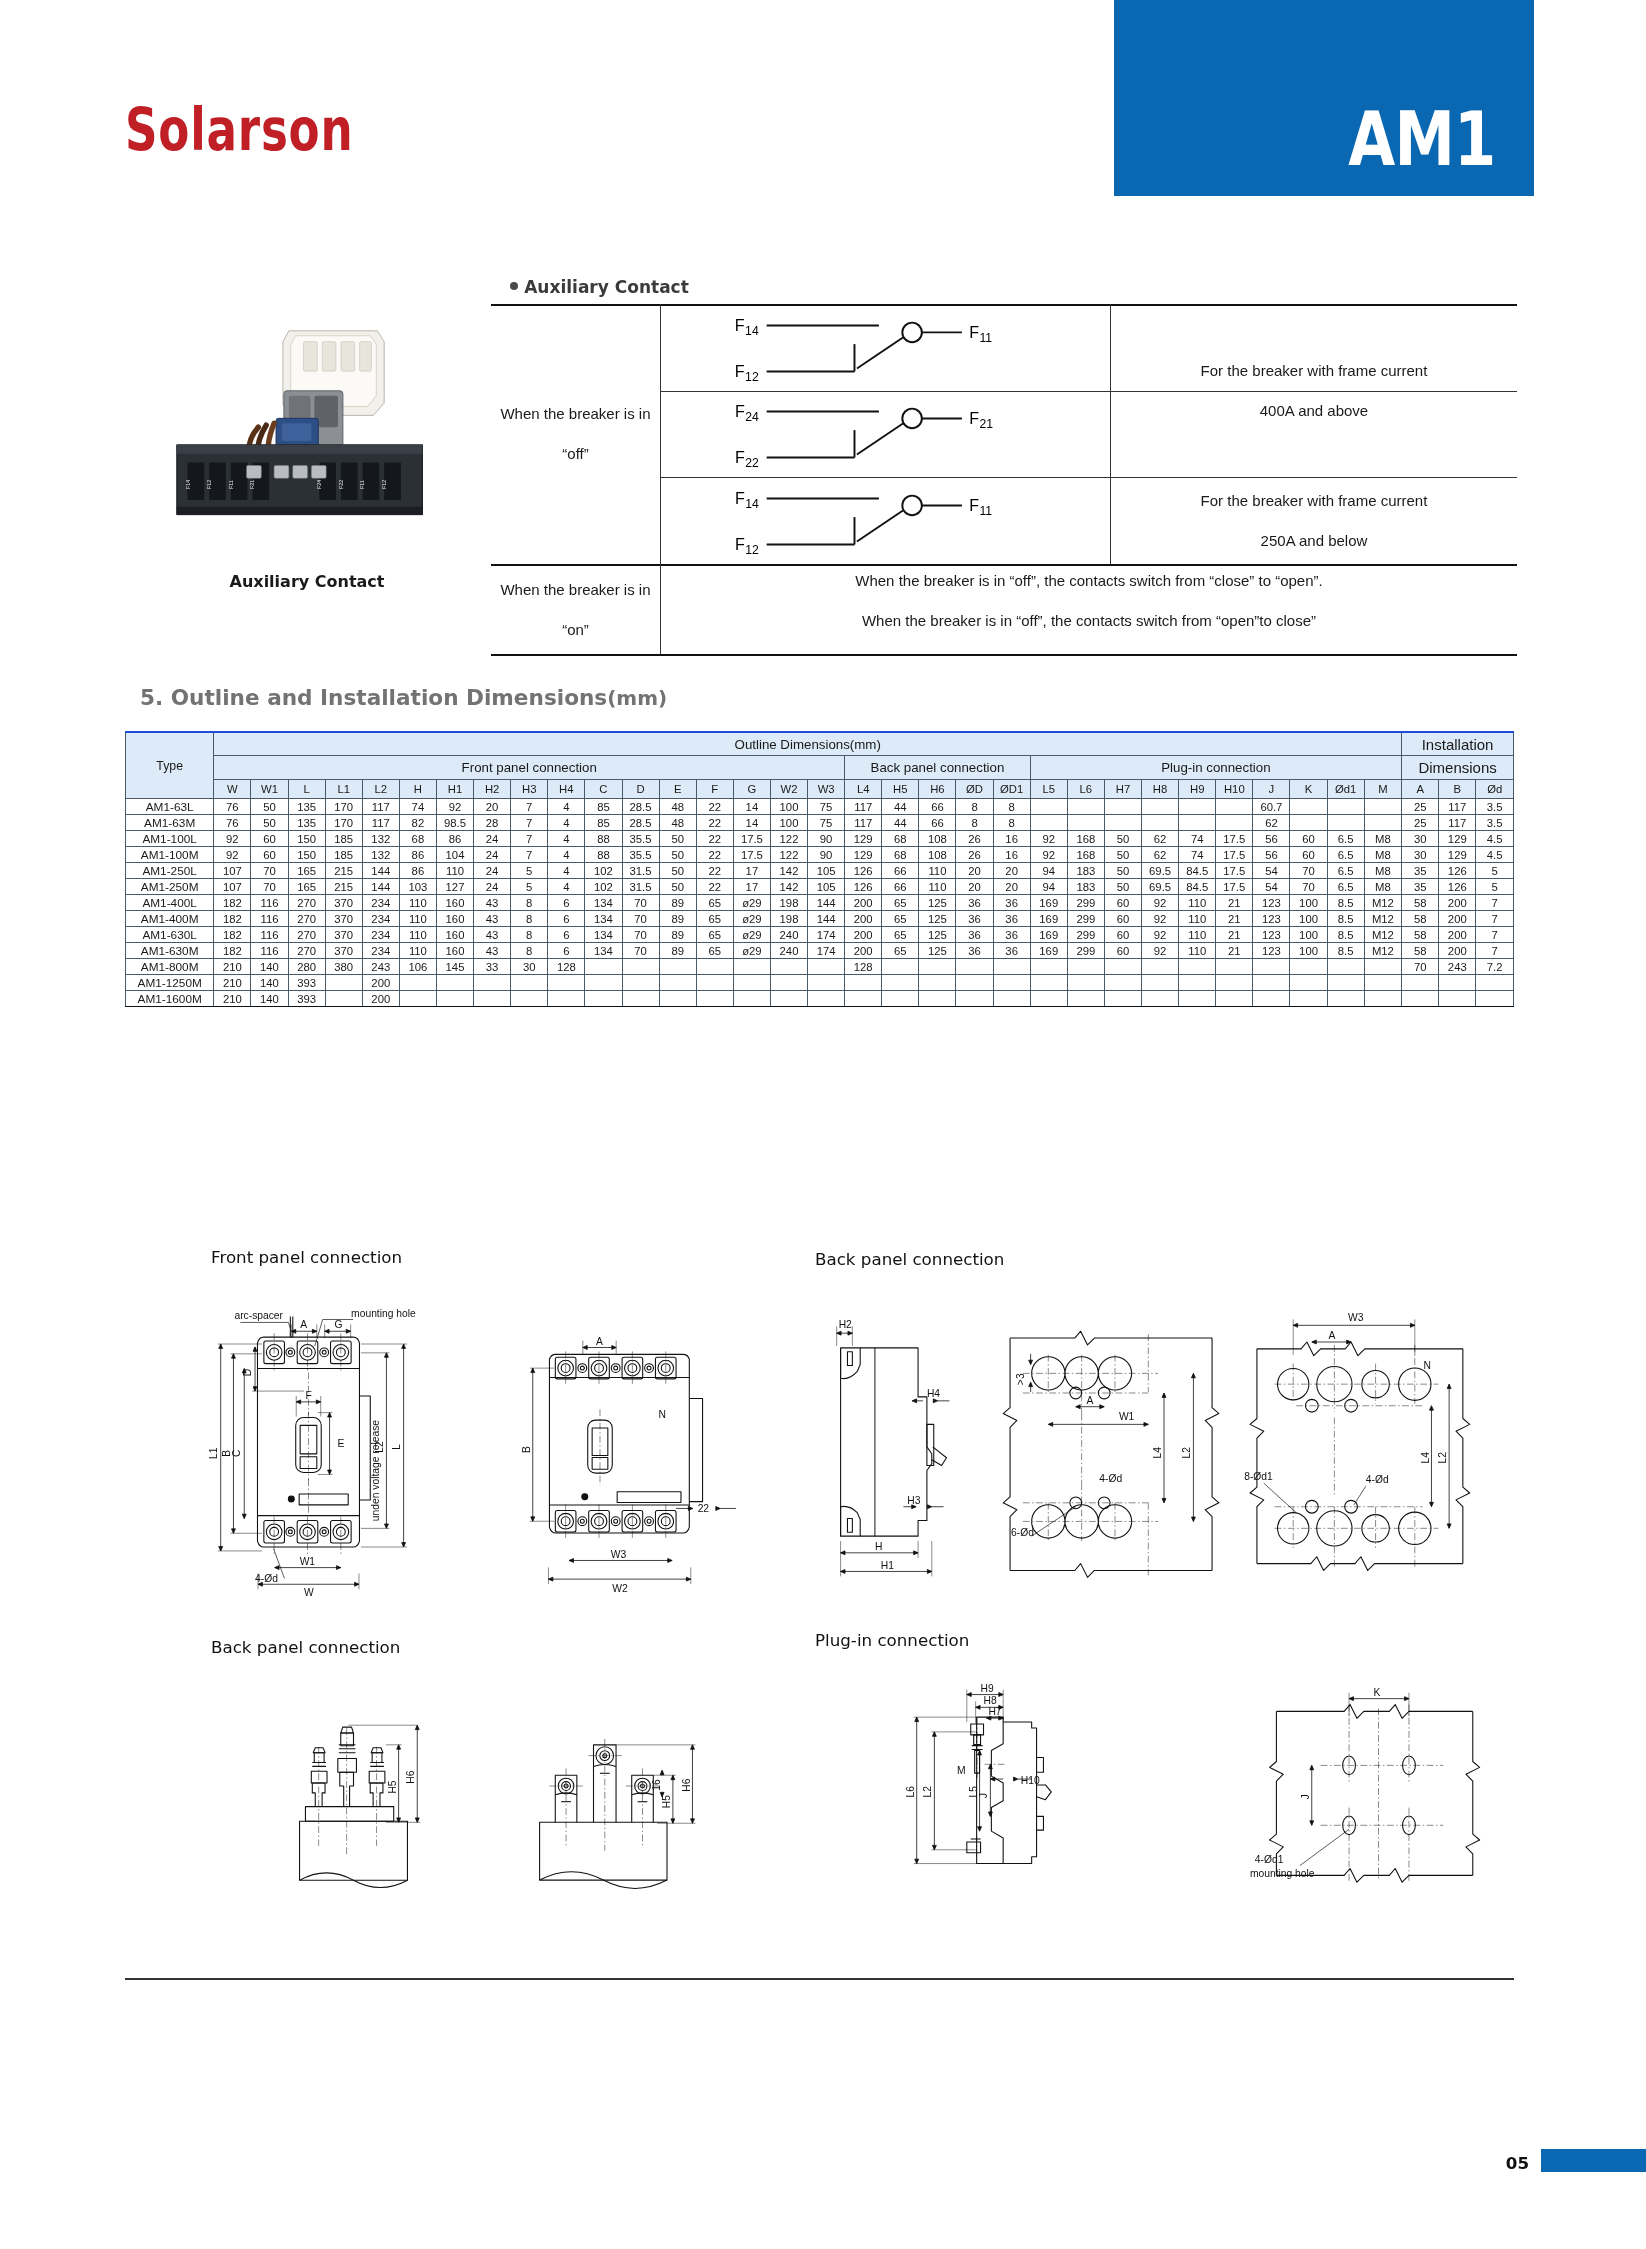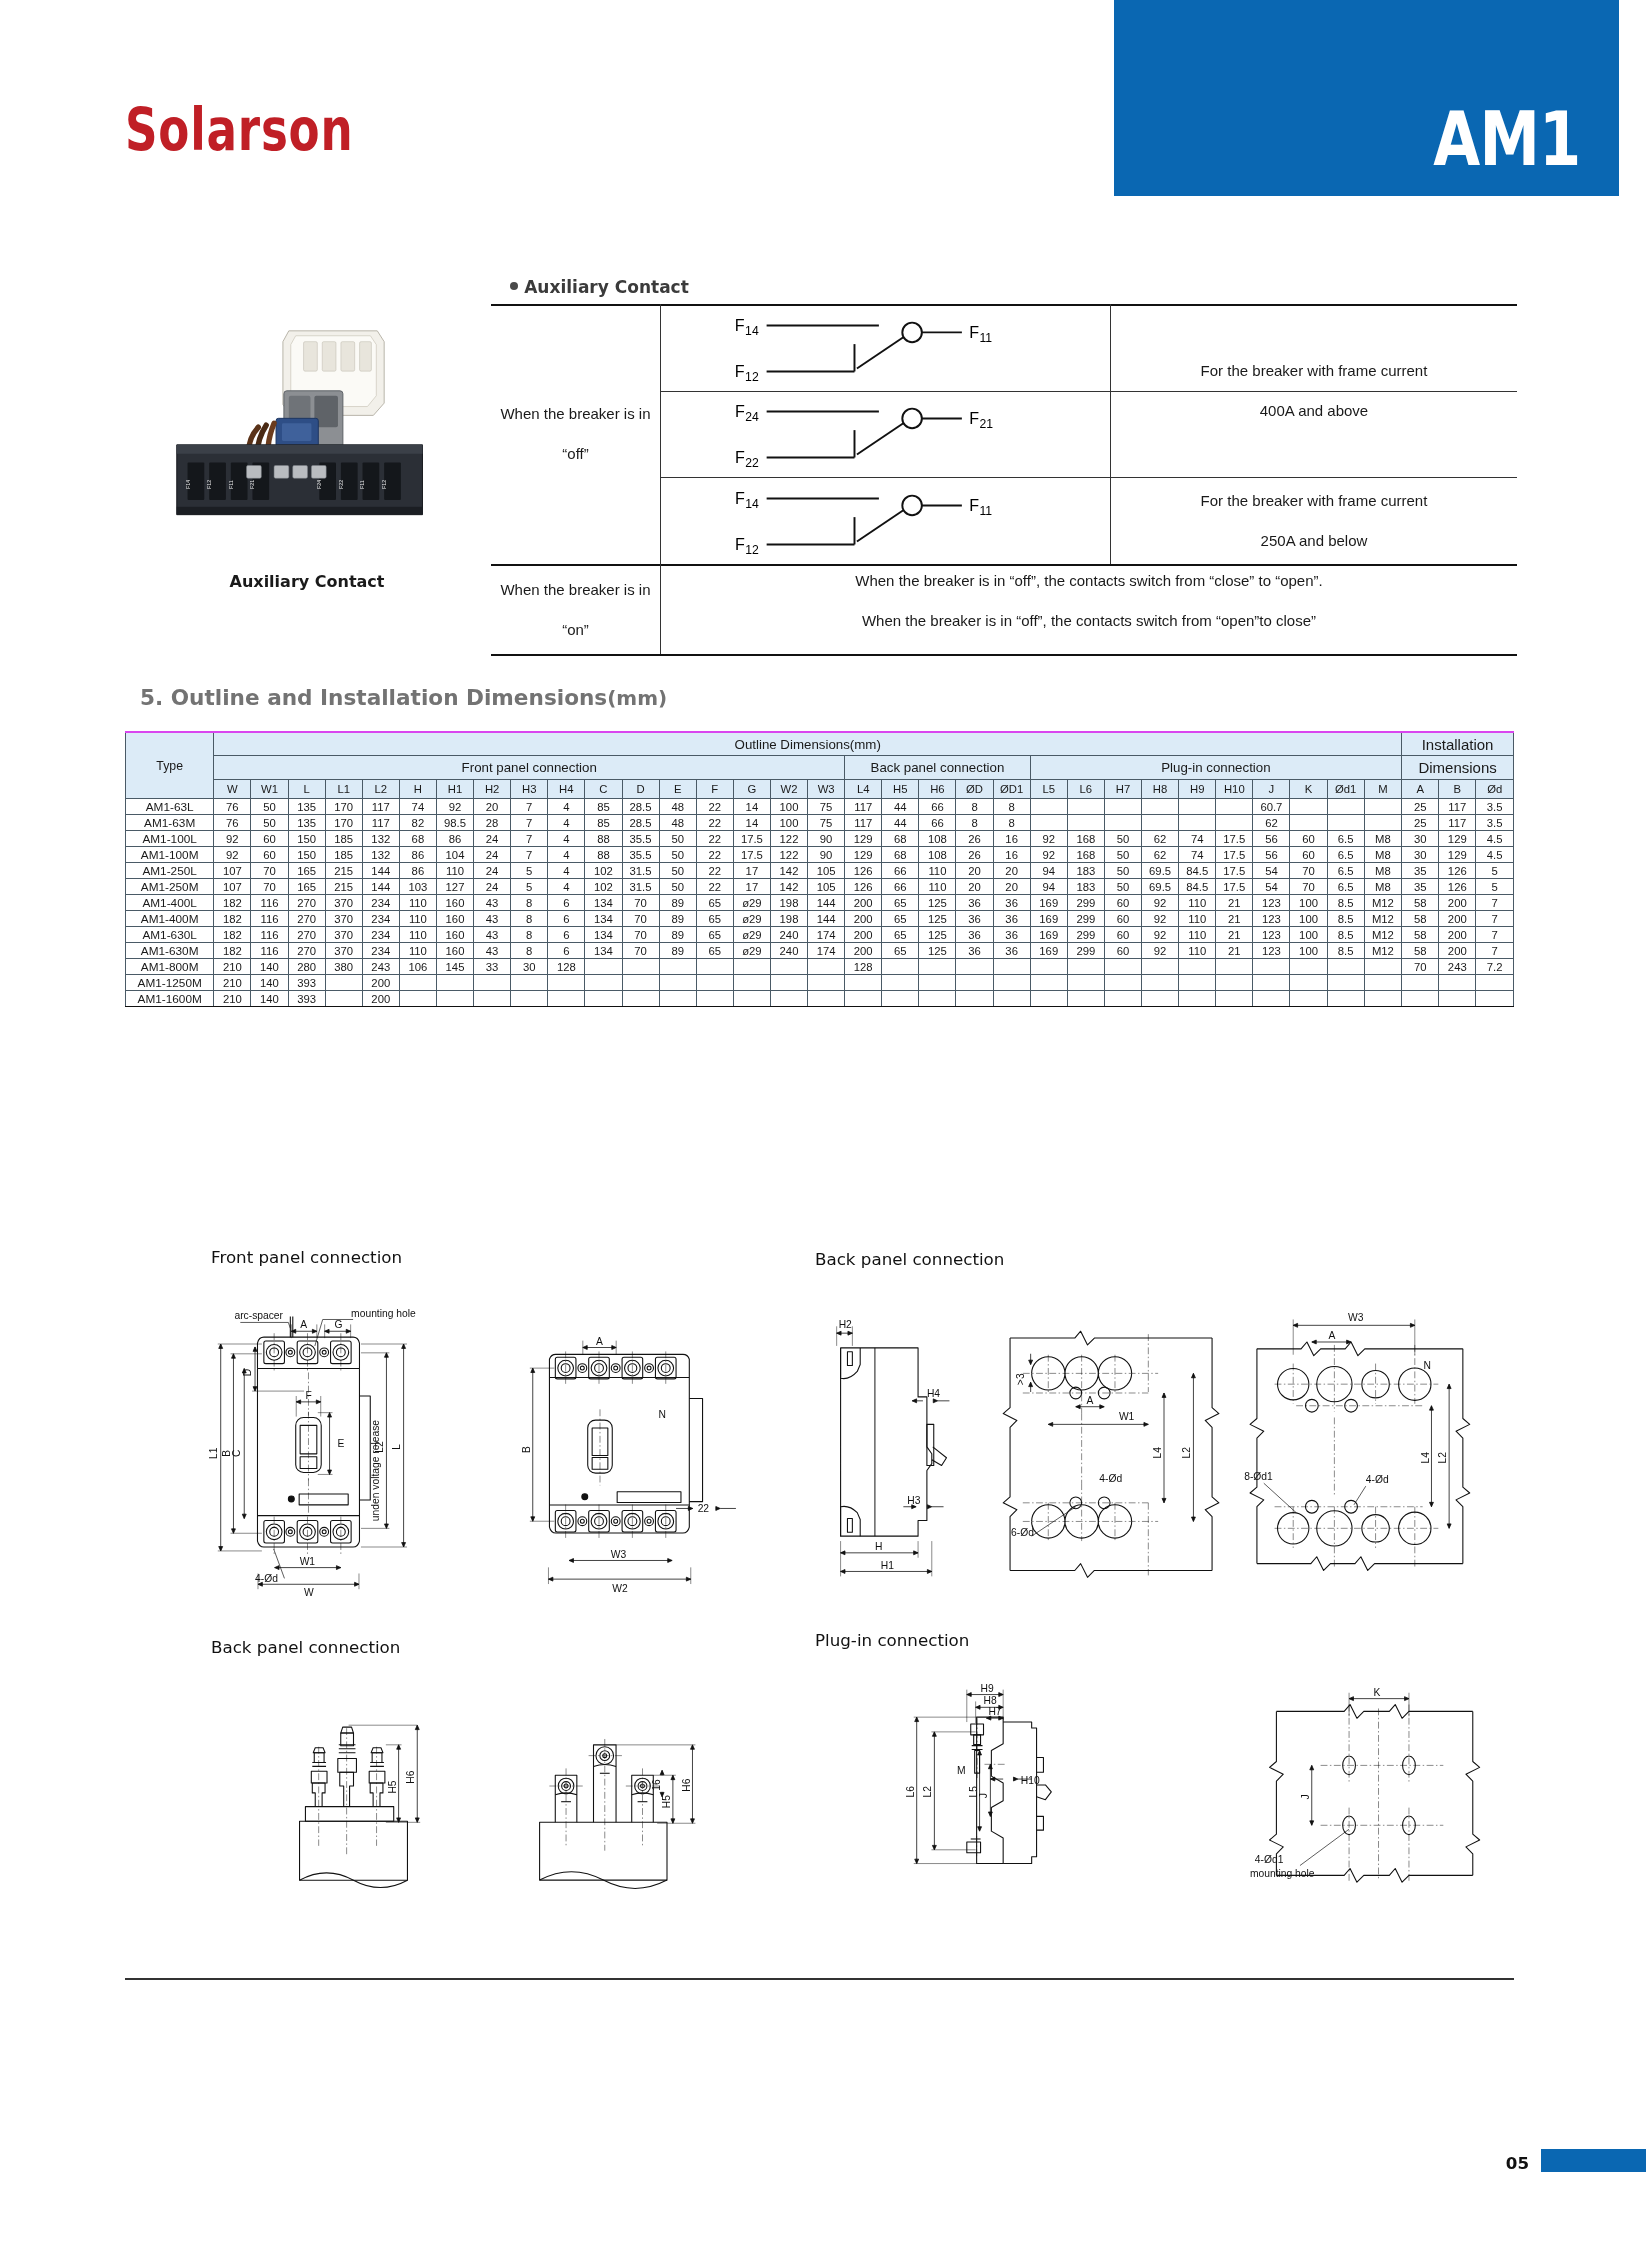--- a/index.html
+++ b/index.html
@@ -8,21 +8,21 @@
     width: 1647px; height: 2250px;
     background: #ffffff;
     font-family: "Liberation Sans", sans-serif;
     color: #1a1a1a;
     position: relative;
     overflow: hidden;
   }
 
   
   .hdr-band {
-    position:absolute; left:1114px; top:0; width:505px; height:196px;
+    position:absolute; left:1114px; top:0; width:420px; height:196px;
     background:#0A67B2;
     padding-left:8px;
   }
   .hdr-band .series {
     position:absolute; right:39px; bottom:19.6px;
     color:#fff; font-weight:bold; font-size:74px;
     letter-spacing:-1px; line-height:1;
     font-family:"DejaVu Sans", sans-serif;
     transform: scaleX(0.82); transform-origin: right bottom;
   }
@@ -82,21 +82,21 @@
     font-size:10.8px; padding:0; height:15.7px;
     font-family:"Liberation Sans", sans-serif;
     white-space:nowrap; overflow:hidden;
   }
   .dimtbl thead th { background:#DCEBF7; font-weight:normal; font-size:12.3px; }
   .dimtbl thead th.sub { font-size:11.3px; height:19.6px; }
   .dimtbl thead th.grp { font-size:13.3px; height:23.6px; }
   .dimtbl thead th.big { font-size:15px; }
   .dimtbl tbody td { background:#ffffff; font-size:11.3px; height:16px; }
   .dimtbl tbody td.type { font-size:11.8px; }
-  .dimtbl .topline { border-top:2px solid #d946ef; }
+  .dimtbl .topline { border-top:2px solid #1d4ed8; }
   .dimtbl .botline { border-bottom:1.5px solid #111; }
 
   
   .dwg-title {
     position:absolute; font-size:16.7px; color:#111;
     font-family:"DejaVu Sans", sans-serif;
   }
   .dwg { position:absolute; }
   .dwg svg { display:block; }
 

